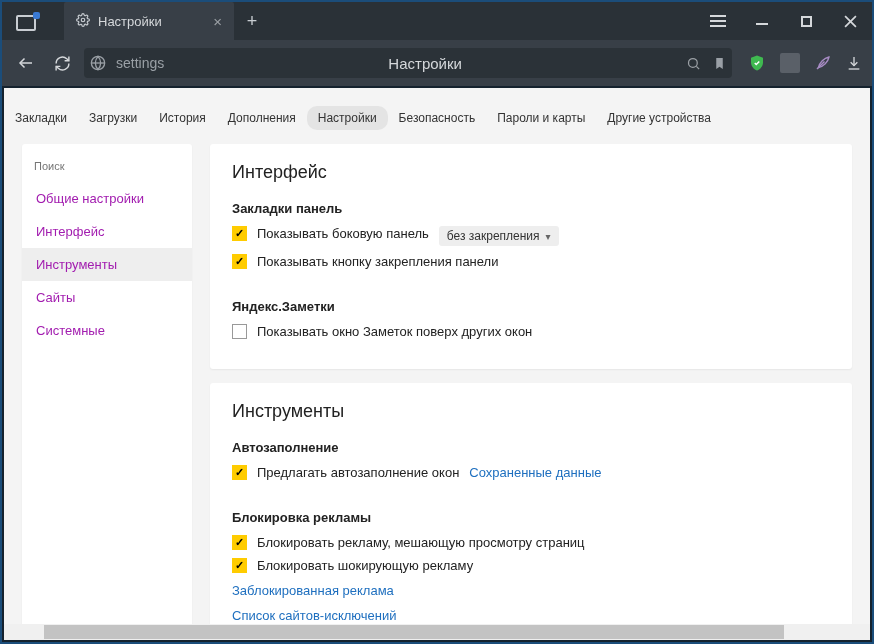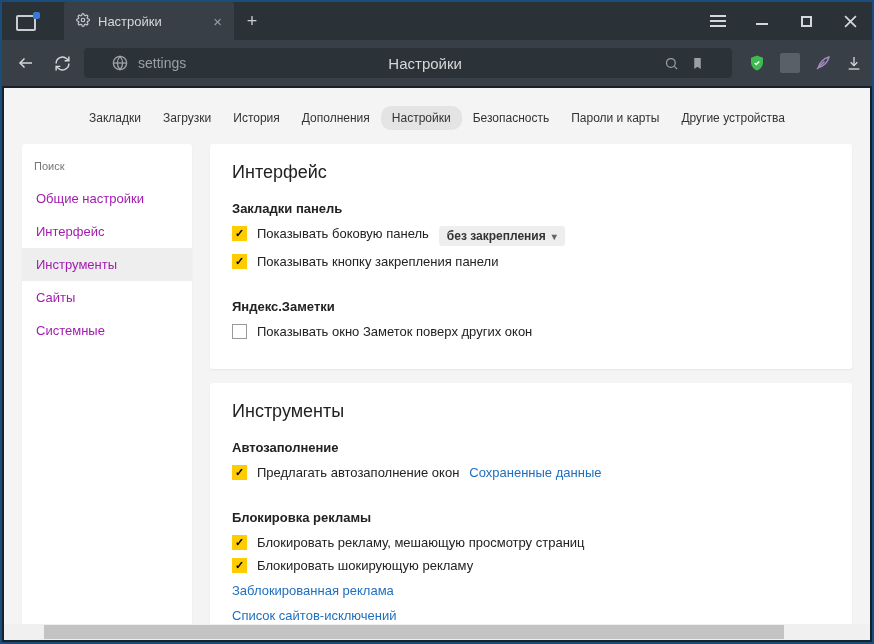--- a/index.html
+++ b/index.html
@@ -21,55 +21,55 @@
   .titlebar-btn { width: 44px; height: 38px; display: flex; align-items: center; justify-content: center; color: #d5d8db; cursor: pointer; }
   .hamburger { display: flex; flex-direction: column; gap: 3px; }
   .hamburger span { width: 16px; height: 2px; background: #d5d8db; }
   .win-min { width: 12px; height: 2px; background: #d5d8db; margin-top: 6px; }
   .win-max { width: 11px; height: 11px; border: 2px solid #d5d8db; }
   .win-close svg { width: 13px; height: 13px; }
   
   
   .addrbar { height: 46px; background: #383f47; display: flex; align-items: center; padding: 0 10px; gap: 8px; }
   .nav-btn { width: 28px; height: 28px; display: flex; align-items: center; justify-content: center; color: #d5d8db; cursor: pointer; }
-  .addr-field { flex: 1; height: 30px; background: #2b3238; border-radius: 4px; display: flex; align-items: center; padding: 0 28px; gap: 10px; color: #9ba0a5; font-size: 14px; }
+  .addr-field { flex: 1; height: 30px; background: #2b3238; border-radius: 4px; display: flex; align-items: center; padding: 0 6px; gap: 10px; color: #9ba0a5; font-size: 14px; }
   .addr-text { color: #9aa0a6; }
   .addr-center-title { flex: 1; text-align: center; color: #d5d8db; font-size: 15px; }
   .addr-right-ico { color: #9ba0a5; display: flex; gap: 12px; align-items: center; }
   .ext-area { display: flex; align-items: center; gap: 14px; padding-left: 8px; }
   .shield { width: 18px; height: 20px; }
   .avatar { width: 20px; height: 20px; background: #5a6068; border-radius: 2px; }
   .feather { color: #9b7fb5; }
   .download-ico { color: #d5d8db; }
   
   
   .content-wrap { position: absolute; top: 86px; left: 2px; right: 2px; bottom: 2px; background: #fff; display: flex; flex-direction: column; }
   .content-inner { flex: 1; background: #f4f4f4; overflow-y: scroll; padding: 0; }
   
-  .tabs-row { display: flex; justify-content: center; gap: 0; padding: 18px 0 14px; }
+  .tabs-row { display: flex; justify-content: flex-start; gap: 0; padding: 18px 0 14px; }
   .tabs-row .tabitem { font-size: 12px; color: #333; padding: 5px 11px; cursor: pointer; border-radius: 10px; }
   .tabs-row .tabitem.active { background: #e4e4e4; }
   
   .main-cols { display: flex; gap: 18px; padding: 0 18px 20px; }
   .sidebar { width: 170px; background: #fff; border-radius: 3px; padding: 4px 0; box-shadow: 0 1px 2px rgba(0,0,0,.06); }
   .side-search { padding: 8px 12px; }
   .side-search input { width: 100%; border: none; outline: none; font-size: 11px; color: #4d7c0f; background: transparent; }
   .side-item { padding: 9px 14px; font-size: 13px; color: #a21caf; cursor: pointer; }
   .side-item.active { background: #eee; }
   
   .panels { flex: 1; display: flex; flex-direction: column; gap: 14px; }
   .panel { background: #fff; border-radius: 3px; padding: 18px 22px 22px; box-shadow: 0 1px 2px rgba(0,0,0,.06); }
   .panel h2 { font-size: 18px; font-weight: 400; color: #222; margin-bottom: 18px; }
   .panel h3 { font-size: 13px; font-weight: 700; color: #222; margin-bottom: 10px; margin-top: 4px; }
   .panel h3.spaced { margin-top: 30px; }
   .opt-row { display: flex; gap: 10px; margin-bottom: 8px; font-size: 13px; color: #222; }
   .chk { width: 15px; height: 15px; border: 1px solid #999; background: #fff; display: inline-flex; align-items: center; justify-content: center; flex-shrink: 0; cursor: pointer; }
   .chk.checked { background: #ffcc00; border-color: #ffcc00; }
   .chk.checked::after { content: '✓'; color: #000; font-size: 11px; font-weight: bold; line-height: 1; }
-  .sel { background: #eee; border-radius: 3px; padding: 3px 8px; font-size: 12px; color: #333; display: inline-flex; align-items: center; gap: 6px; cursor: pointer; font-weight: bold; }
+  .sel { background: #eee; border-radius: 3px; padding: 3px 8px; font-size: 12px; color: #333; display: inline-flex; align-items: center; gap: 6px; cursor: pointer; }
   .sel::after { content: '▾'; font-size: 10px; color: #666; }
   .link { color: #1e6fbf; font-size: 13px; cursor: pointer; display: inline-block; margin-bottom: 8px; }
   
   
   .content-inner::-webkit-scrollbar { width: 16px; }
   .content-inner::-webkit-scrollbar-track { background: #f0f0f0; }
   .content-inner::-webkit-scrollbar-thumb { background: #c3c3c3; }
   .content-inner::-webkit-scrollbar-button { background: #f0f0f0; height: 16px; }
   
   .hscroll { height: 16px; background: #f0f0f0; display: flex; align-items: center; }

